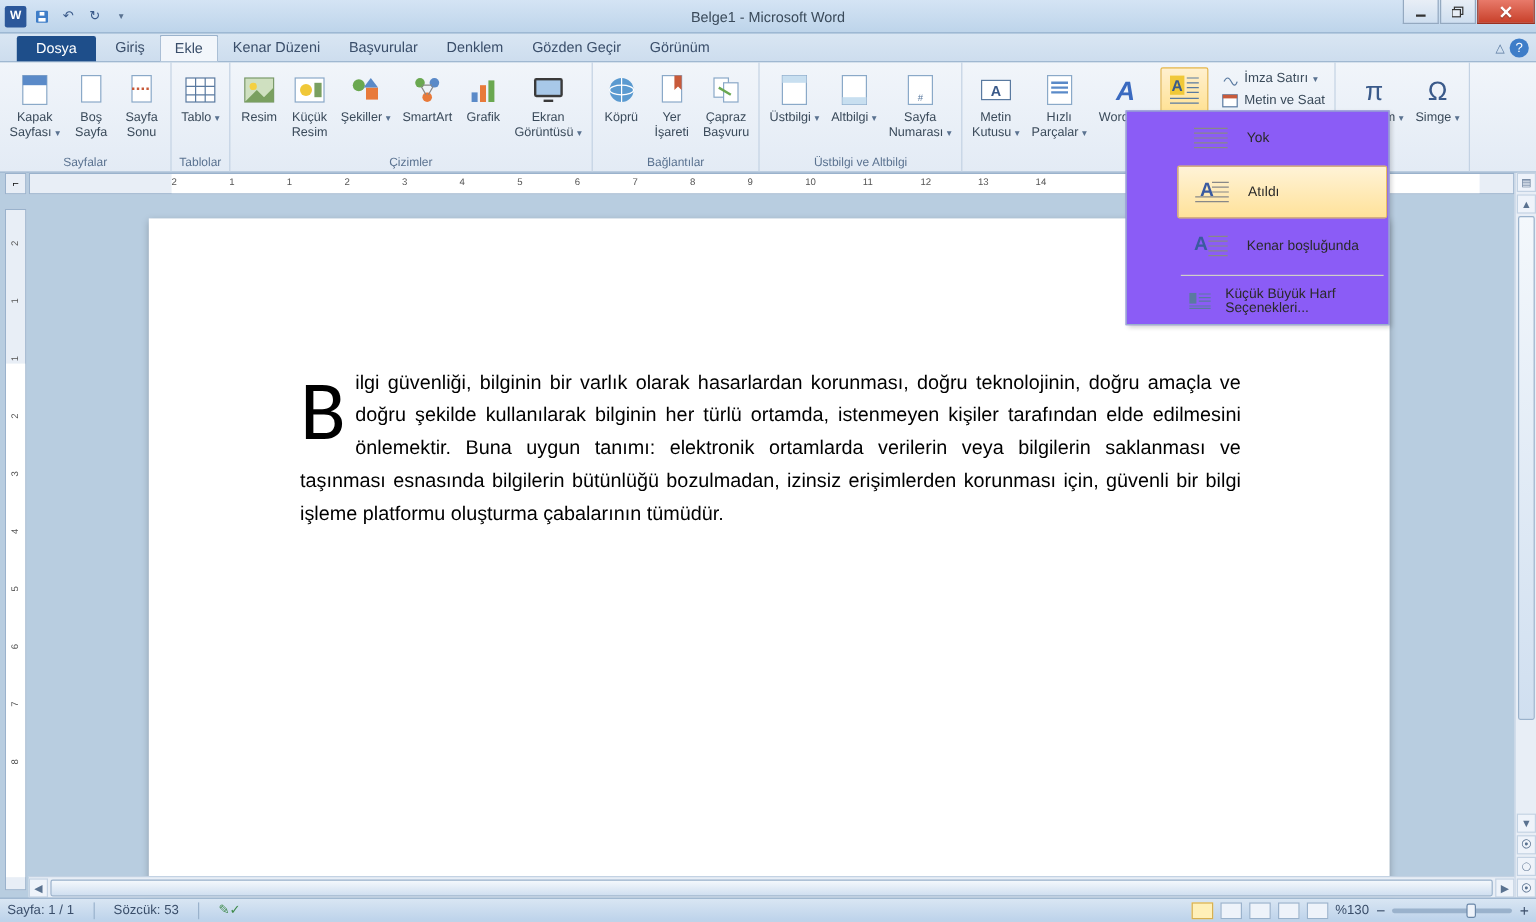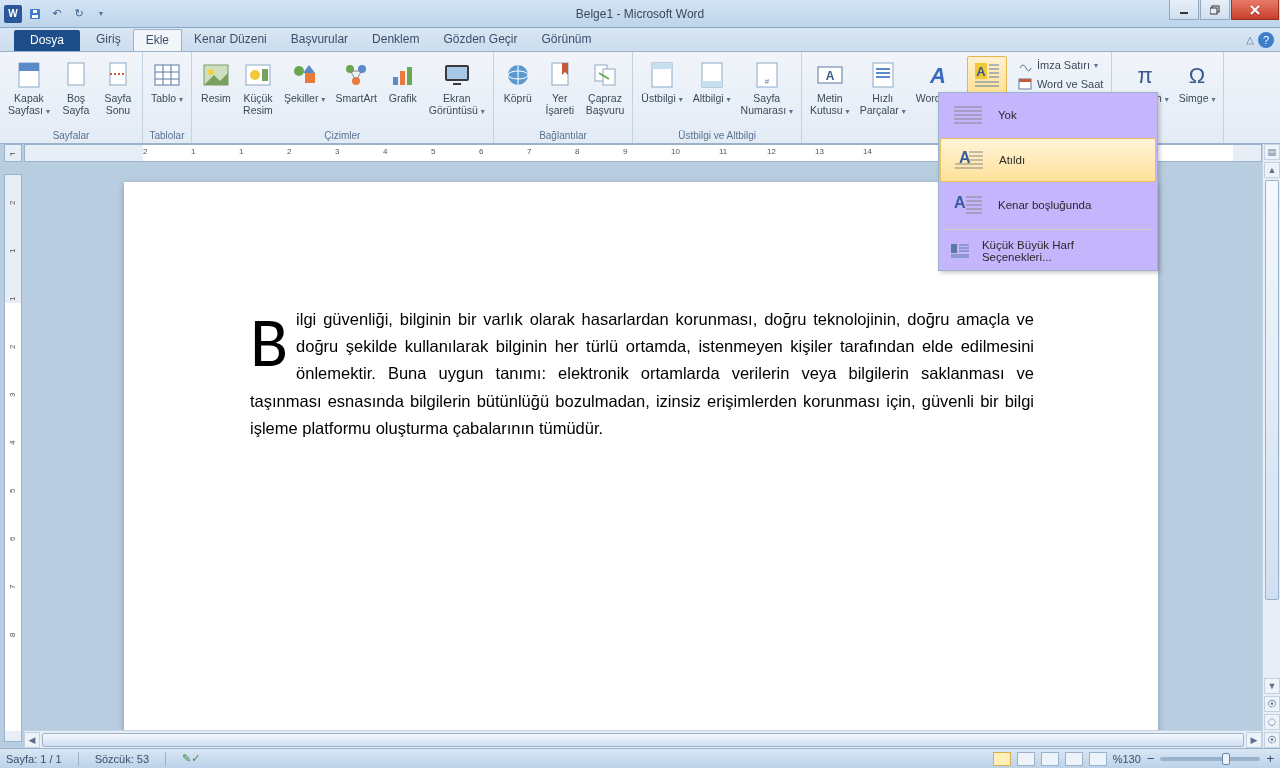--- a/index.html
+++ b/index.html
@@ -31,21 +31,21 @@
 .group-label { font-size: 10px; color: #5a7290; text-align: center; padding: 1px 0 2px; }
 .rbtn { display: flex; flex-direction: column; align-items: center; gap: 2px; padding: 2px 3px; font-size: 10.5px; color: #3a4a5a; text-align: center; line-height: 1.1; min-width: 40px; cursor: default; border: 1px solid transparent; border-radius: 2px; }
 .rbtn.highlighted { background: linear-gradient(#fff0cf,#ffd76b); border-color: #e6b64a; }
 .ricon { width: 32px; height: 32px; display: flex; align-items: center; justify-content: center; }
 .smallitems { display: flex; flex-direction: column; gap: 1px; font-size: 11px; color: #3a4a5a; }
 .smallitem { display: flex; align-items: center; gap: 4px; padding: 1px 4px; white-space: nowrap; }
 .sicon { width: 16px; height: 16px; display: flex; align-items: center; justify-content: center; }
 .dd-arrow { font-size: 8px; color: #5a7290; }
 
 
-.dropdown { position: absolute; top: 92px; left: 938px; width: 220px; background: #c4b5fd; border: 1px solid #9ab2cc; box-shadow: 2px 2px 4px rgba(0,0,0,.2); z-index: 50; }
+.dropdown { position: absolute; top: 92px; left: 938px; width: 220px; background: #8b5cf6; border: 1px solid #9ab2cc; box-shadow: 2px 2px 4px rgba(0,0,0,.2); z-index: 50; padding-left: 41px; }
 .dd-row { display: flex; align-items: center; gap: 12px; padding: 6px 10px; font-size: 11.5px; color: #2a2a2a; border: 1px solid transparent; }
 .dd-row.hover { background: linear-gradient(#fff3d7,#ffe29a); border-color: #e6c160; border-radius: 2px; margin: 1px; }
 .dd-sep { height: 1px; background: #d0d0c8; margin: 2px 4px; }
 .dd-icon { width: 36px; height: 30px; display: flex; align-items: center; justify-content: center; }
 .dd-icon.small { width: 20px; height: 16px; }
 
 
 .workspace { position: absolute; top: 144px; left: 0; right: 0; bottom: 20px; background: #b8cde0; }
 .ruler-h { position: absolute; top: 0; left: 24px; right: 18px; height: 18px; background: #e8eef6; border: 1px solid #9ab2cc; }
 .ruler-h-inner { position:absolute; left:118px; right:28px; top:0; bottom:0; background:#fff; }
@@ -364,21 +364,21 @@
             <span>İmza Satırı</span> 
             <span class="dd-arrow">▾</span>
           </div>
           <div class="smallitem">
             <span class="sicon">
               <svg width="14" height="14">
                 <rect x="1" y="2" width="12" height="10" fill="#fff" stroke="#5a7aa0"></rect>
                 <rect x="1" y="2" width="12" height="3" fill="#c85a3a"></rect>
               </svg>
             </span>
-            <span>Word ve Saat</span>
+            <span>Metin ve Saat</span>
           </div>
           <div class="smallitem">
             <span class="sicon">
               <svg width="14" height="14">
                 <rect x="1" y="3" width="8" height="8" fill="#c8dff0" stroke="#5a7aa0"></rect>
                 <rect x="5" y="1" width="8" height="8" fill="#fff" stroke="#5a7aa0"></rect>
               </svg>
             </span>
             <span>Nesne</span> 
             <span class="dd-arrow">▾</span>

